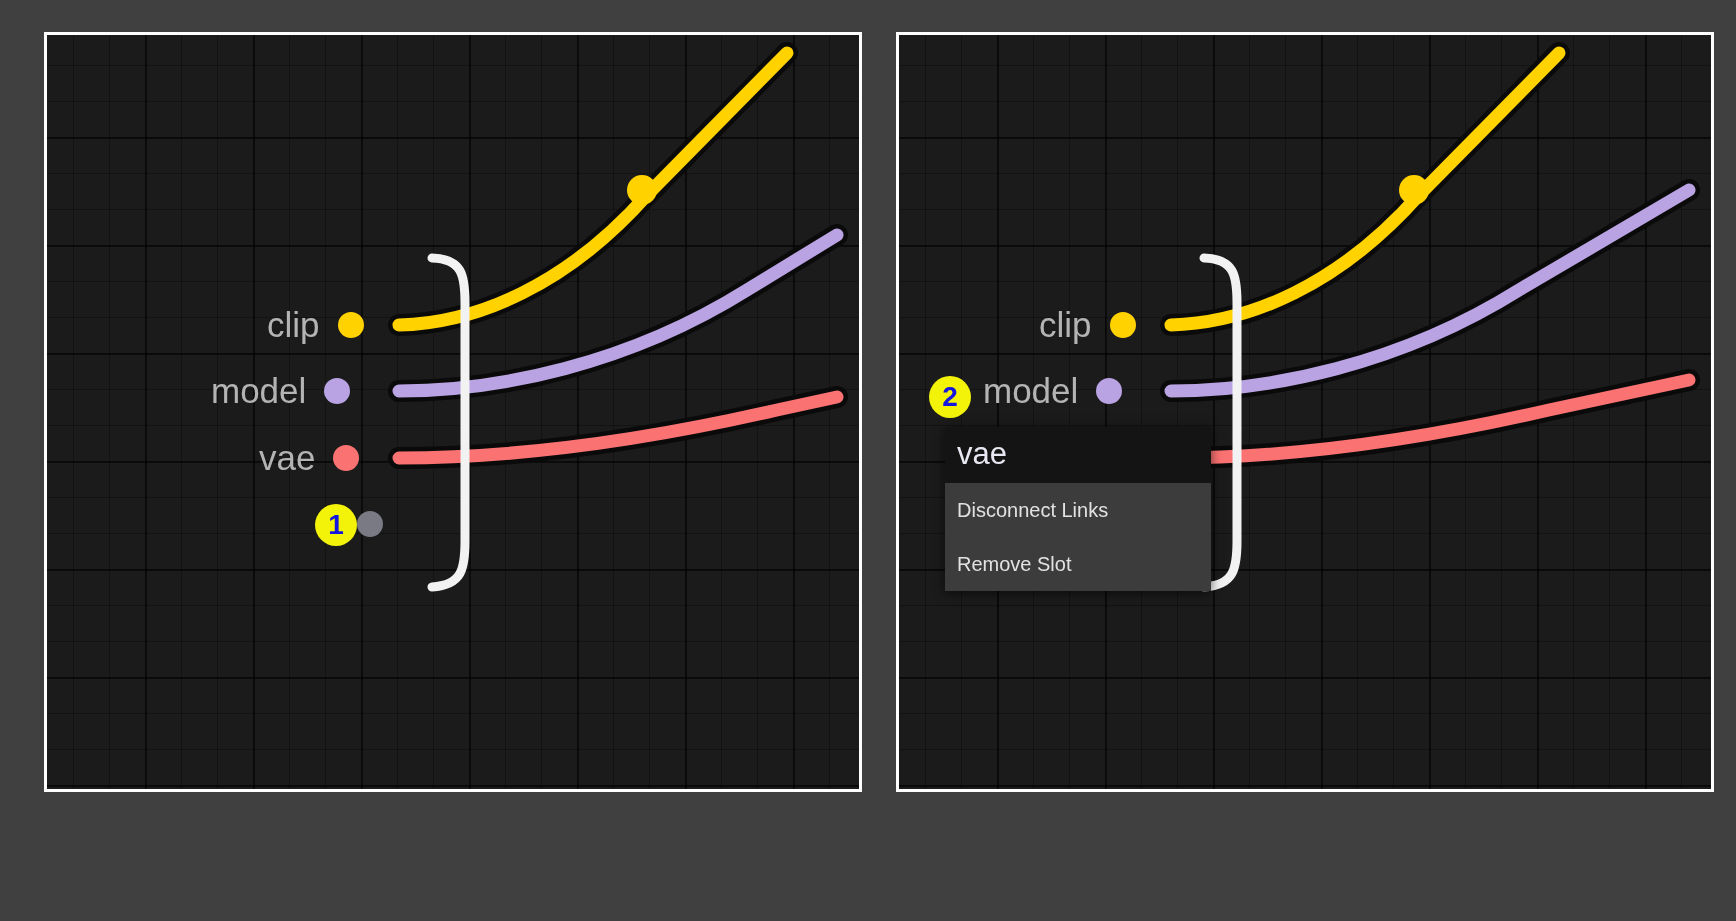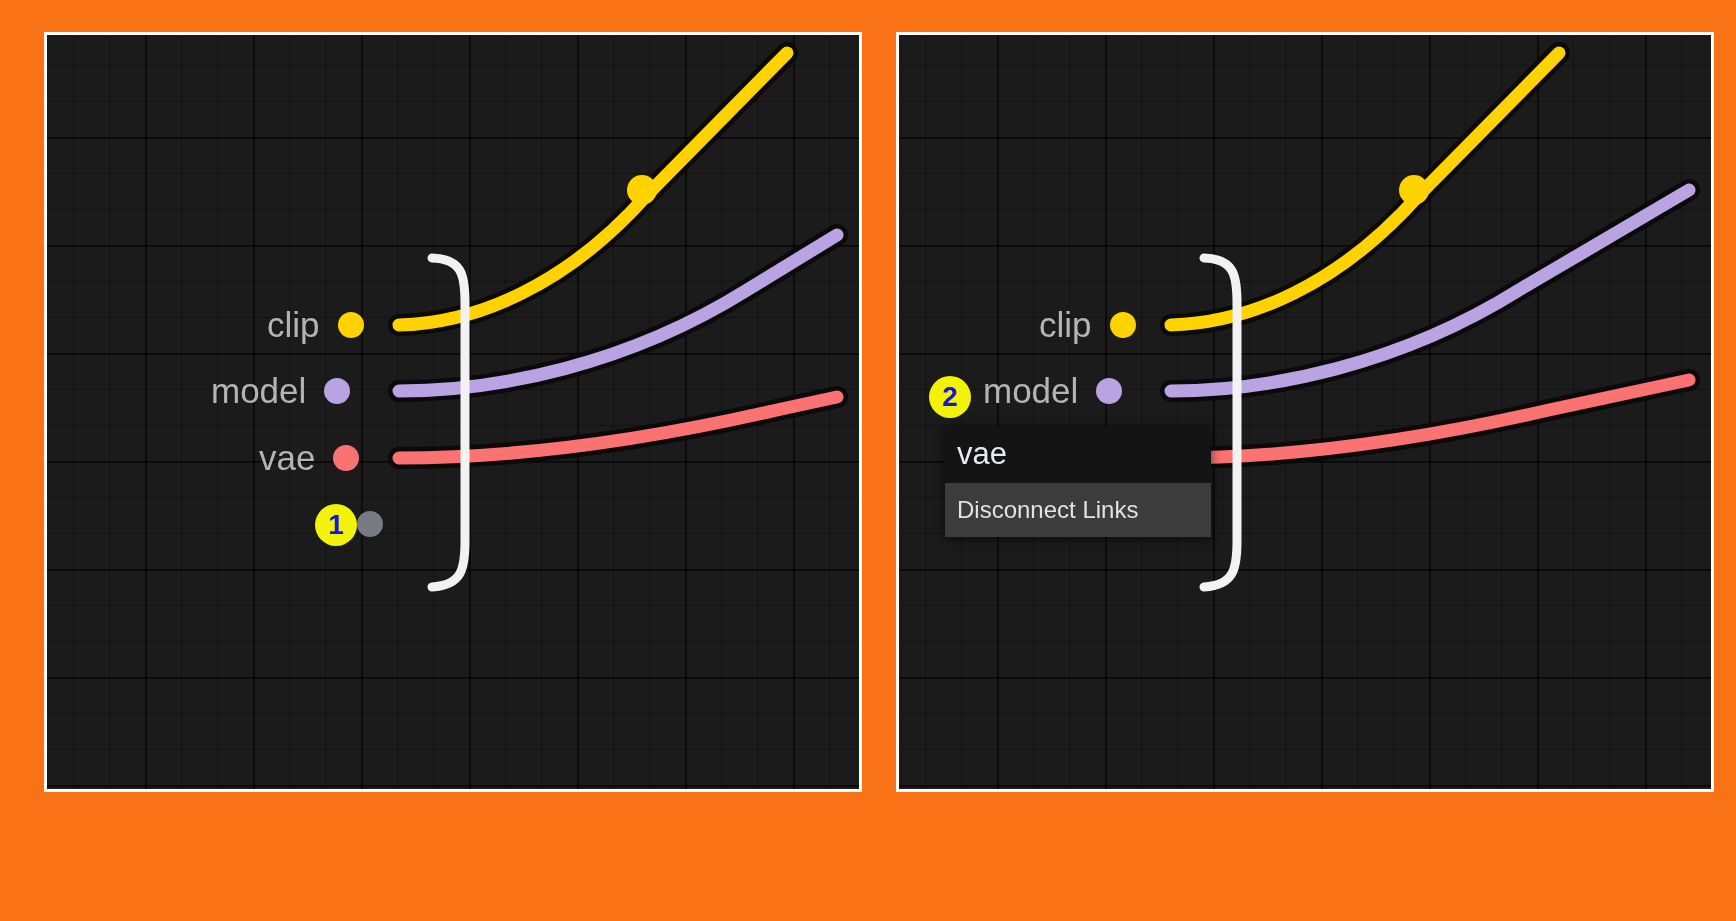--- a/index.html
+++ b/index.html
@@ -9,21 +9,21 @@
     width: 1736px;
     height: 921px;
     overflow: hidden;
     font-family: "Liberation Sans", sans-serif;
   }
 
   #root {
     position: relative;
     width: 1736px;
     height: 921px;
-    background: #f97316;
+    background: #404040;
   }
 
   
   .panel {
     position: absolute;
     top: 32px;
     width: 818px;
     height: 760px;
     border: 3px solid #ffffff;
     box-sizing: border-box;
@@ -108,21 +108,21 @@
   .ctx-title {
     background: #141414;
     color: #e8e8f2;
     font-size: 31px;
     padding: 8px 12px 10px 12px;
     line-height: 38px;
     white-space: nowrap;
   }
   .ctx-item {
     color: #e2e2e2;
-    font-size: 24px;
+    font-size: 20px;
     line-height: 38px;
     padding: 8px 12px 8px 12px;
     white-space: nowrap;
     cursor: pointer;
   }
 </style>
 </head>
 <body>
 
 <div id="root">
@@ -194,16 +194,17 @@
     <div class="slot-row" style="left:84px; top:336px;">
       <span class="slot-label">model</span>
       <span class="slot-dot" style="background:#B9A3E3;"></span>
     </div>
 
     <div class="step-badge" style="left:30px; top:341px;">2</div>
 
     <div class="ctx-menu" style="left:46px; top:392px;">
       <div class="ctx-title">vae</div>
       <div class="ctx-item">Disconnect Links</div>
+      <div class="ctx-item">Remove Slot</div>
     </div>
   </div>
 
 </div>
 
 </body></html>

